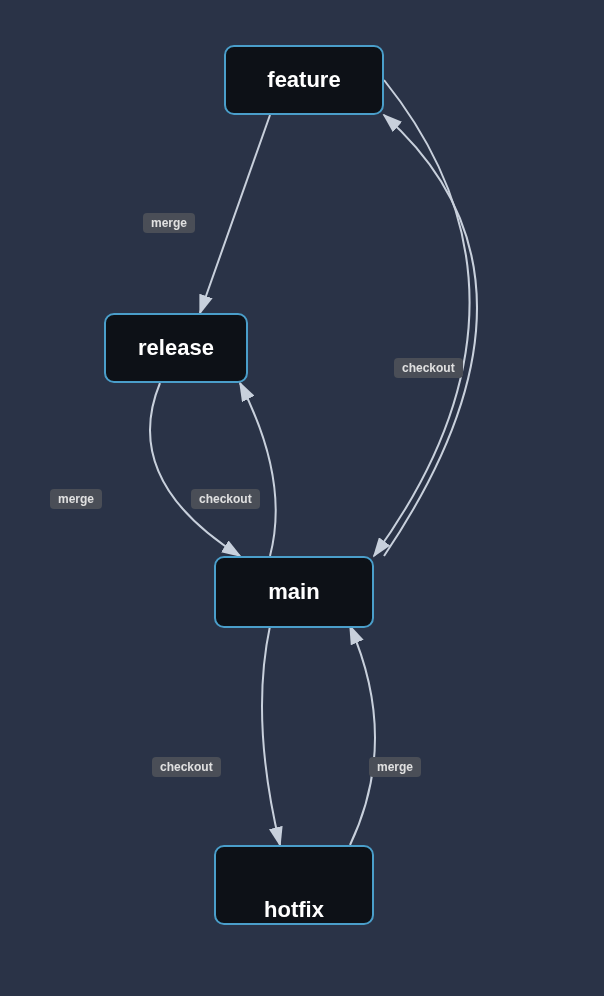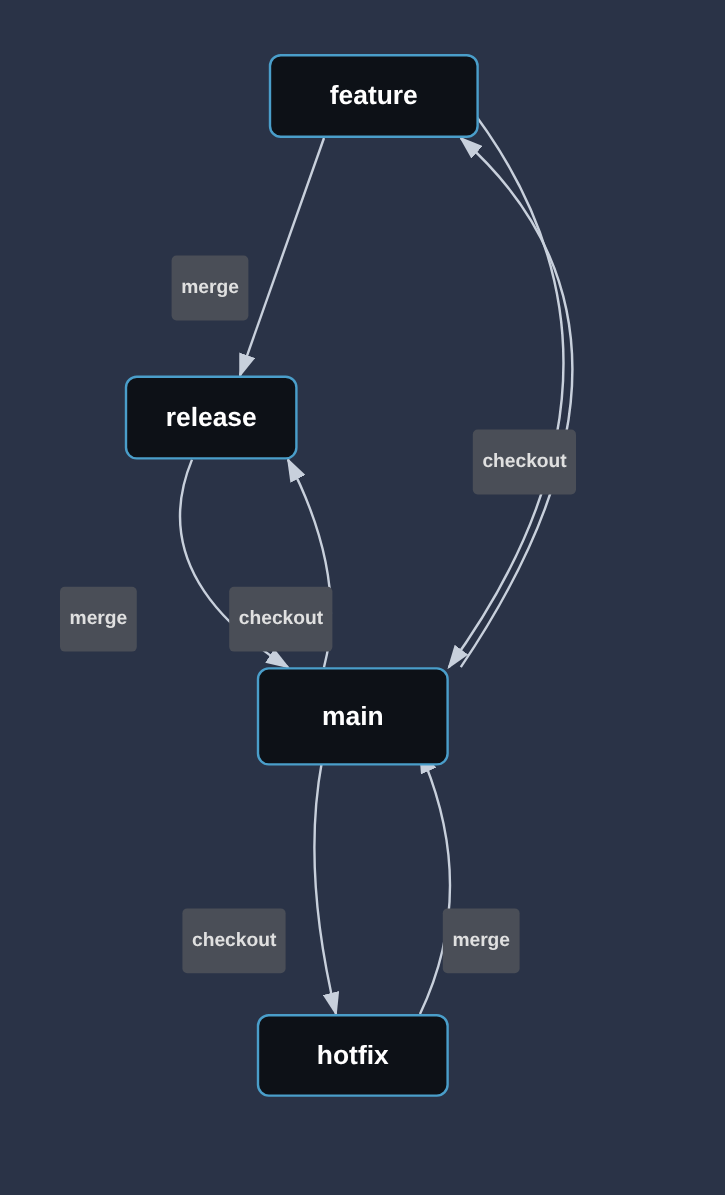--- a/index.html
+++ b/index.html
@@ -33,23 +33,23 @@
       align-items: center;
       justify-content: center;
       text-align: center;
     }
 
     .edge-label {
       position: absolute;
       background-color: #4a4e57;
       color: #e0e0e0;
       font-family: Arial, sans-serif;
-      font-size: 16px;
+      font-size: 12px;
       font-weight: bold;
-      padding: 18px 8px;
+      padding: 3px 8px;
       border-radius: 4px;
     }
 
     svg.arrows {
       position: absolute;
       top: 0;
       left: 0;
       width: 604px;
       height: 996px;
       pointer-events: none;
@@ -74,33 +74,33 @@
 
     <path d="M 384 80 Q 560 300 374 556" fill="none" stroke="#c8d0dc" stroke-width="2" marker-end="url(#arrowhead)"></path>
 
     <path d="M 384 556 Q 570 280 384 115" fill="none" stroke="#c8d0dc" stroke-width="2" marker-end="url(#arrowhead)"></path>
 
     <path d="M 270 626 Q 250 720 280 845" fill="none" stroke="#c8d0dc" stroke-width="2" marker-end="url(#arrowhead)"></path>
 
     <path d="M 350 845 Q 400 740 350 626" fill="none" stroke="#c8d0dc" stroke-width="2" marker-end="url(#arrowhead)"></path>
   </svg>
 
-  <div class="node" style="left: 224px; top: 45px; width: 175px; height: 70px;">
+  <div class="node" style="left: 224px; top: 45px; width: 160px; height: 70px;">
     <span>feature</span>
   </div>
 
   <div class="node" style="left: 104px; top: 313px; width: 144px; height: 70px;">
     <span>release</span>
   </div>
 
-  <div class="node" style="left: 214px; top: 556px; width: 160px; height: 82px;">
+  <div class="node" style="left: 214px; top: 556px; width: 160px; height: 72px;">
     <span>main</span>
   </div>
 
-  <div class="node" style="left: 214px; top: 845px; width: 160px; height: 69px;">
+  <div class="node" style="left: 214px; top: 845px; width: 160px; height: 80px; align-items: flex-end;">
     <span>hotfix</span>
   </div>
 
   <div class="edge-label" style="left: 143px; top: 213px;">
     <span>merge</span>
   </div>
 
   <div class="edge-label" style="left: 394px; top: 358px;">
     <span>checkout</span>
   </div>

